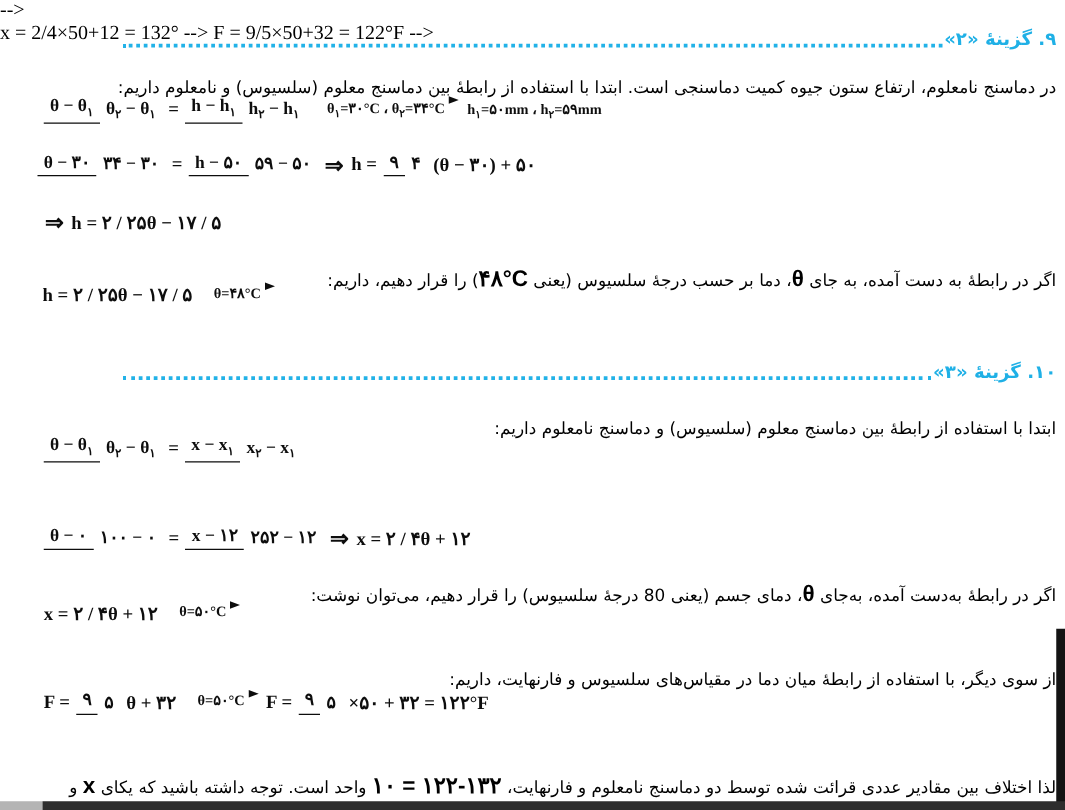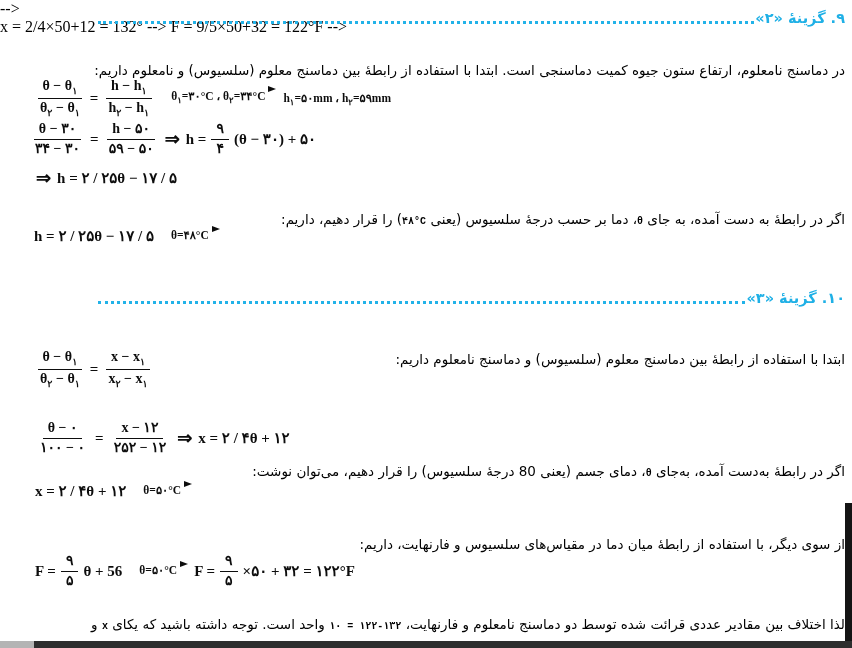--- a/index.html
+++ b/index.html
@@ -9,28 +9,28 @@
   .sec-head{position:absolute;left:98px;right:7px;display:flex;align-items:center;height:22px;}
   .sec-head .dots{flex:1;height:0;border-bottom:3px dotted #22b2e8;margin:8px 1px 0 0;}
   .head-txt{color:#1fb0e6;font-weight:700;font-size:14.5px;direction:rtl;
             font-family:"DejaVu Sans",sans-serif;white-space:nowrap;}
 
   
   .fa{position:absolute;right:7px;direction:rtl;text-align:right;color:#000000;
       font:13.5px/1.45 "DejaVu Sans",sans-serif;white-space:nowrap;}
   .fa2{position:absolute;direction:rtl;text-align:right;color:#1f1f1f;
       font:13.5px/1.45 "DejaVu Sans",sans-serif;white-space:nowrap;}
-  .mv{font-family:Liberation Mono, monospace;font-weight:700;font-size:10px;}
+  .mv{font-family:Liberation Sans, sans-serif;font-weight:700;font-size:18px;}
   .ltr{direction:ltr;unicode-bidi:isolate;}
 
   
   .math-line{position:absolute;direction:ltr;display:flex;align-items:center;gap:5px;
              font-family:"Liberation Serif",serif;font-weight:700;font-size:15px;
              color:#0d0d0d;white-space:nowrap;}
-  .frac{display:inline-flex;flex-direction:column;align-items:center;font-size:14px;line-height:1.2;}
+  .frac{display:inline-flex;flex-direction:row;align-items:center;font-size:14px;line-height:1.2;}
   .frac .num{border-bottom:1.5px solid #0d0d0d;padding:0 5px 1px;}
   .frac .den{padding:1px 5px 0;}
   sub{font-size:9.5px;}
   .imp{font-size:18px;margin:0 1px;}
   .rarrow{display:inline-flex;flex-direction:row;align-items:center;margin:0 3px;}
   .rarrow .lab{font-size:11.5px;line-height:1.15;padding:0 9px 1px;}
   .rarrow .lab sub{font-size:8.5px;}
   .rarrow .lab.bot{padding:2px 9px 0;}
   .rarrow .shaft{align-self:stretch;height:0;border-top:1.6px solid #0d0d0d;position:relative;}
   .rarrow .shaft::after{content:"";position:absolute;right:-2px;top:-4.4px;width:0;height:0;
@@ -41,21 +41,21 @@
   .bottom-bar{position:absolute;left:0;right:0;bottom:0;height:7px;display:flex;}
   .bottom-bar .seg-light{width:34px;background:#b4b4b4;}
   .bottom-bar .seg-dark{flex:1;background:#2e2e2e;}
 </style>
 </head>
 <body>
 
 <div class="page">
 
   <section>
-    <div class="sec-head" style="top:7px">
+    <div class="sec-head" style="top:21px">
       <span class="dots"></span>
       <span class="head-txt">۹. گزینهٔ «۲»</span>
     </div>
 
     <p class="fa" style="top:47px">در دماسنج نامعلوم، ارتفاع ستون جیوه کمیت دماسنجی است. ابتدا با استفاده از رابطهٔ بین دماسنج معلوم (سلسیوس) و نامعلوم داریم:</p>
 
     
     <div class="math-line" style="top:78px;left:35px">
       <span class="frac">
         <span class="num"><span>θ − θ</span><sub>۱</sub></span>
@@ -112,21 +112,21 @@
 
     
   </section>
 
   <section>
     <div class="sec-head" style="top:287px">
       <span class="dots"></span>
       <span class="head-txt">۱۰. گزینهٔ «۳»</span>
     </div>
 
-    <p class="fa" style="top:336px">ابتدا با استفاده از رابطهٔ بین دماسنج معلوم (سلسیوس) و دماسنج نامعلوم داریم:</p>
+    <p class="fa" style="top:320px">ابتدا با استفاده از رابطهٔ بین دماسنج معلوم (سلسیوس) و دماسنج نامعلوم داریم:</p>
 
     
     <div class="math-line" style="top:349px;left:35px">
       <span class="frac">
         <span class="num"><span>θ − θ</span><sub>۱</sub></span>
         <span class="den"><span>θ</span><sub>۲</sub><span> − θ</span><sub>۱</sub></span>
       </span>
       <span>=</span>
       <span class="frac">
         <span class="num"><span>x − x</span><sub>۱</sub></span>
@@ -162,21 +162,21 @@
 
     <p class="fa" style="top:521px">از سوی دیگر، با استفاده از رابطهٔ میان دما در مقیاس‌های سلسیوس و فارنهایت، داریم:</p>
 
      F = 9/5×50+32 = 122°F --&gt;
     <div class="math-line" style="top:553px;left:35px">
       <span>F =</span>
       <span class="frac">
         <span class="num">۹</span>
         <span class="den">۵</span>
       </span>
-      <span>θ + 56</span>
+      <span>θ + ۳۲</span>
       <span class="rarrow">
         <span class="lab">θ=۵۰°C</span>
         <span class="shaft"></span>
       </span>
       <span>F =</span>
       <span class="frac">
         <span class="num">۹</span>
         <span class="den">۵</span>
       </span>
       <span>×۵۰ + ۳۲ = ۱۲۲°F</span>

